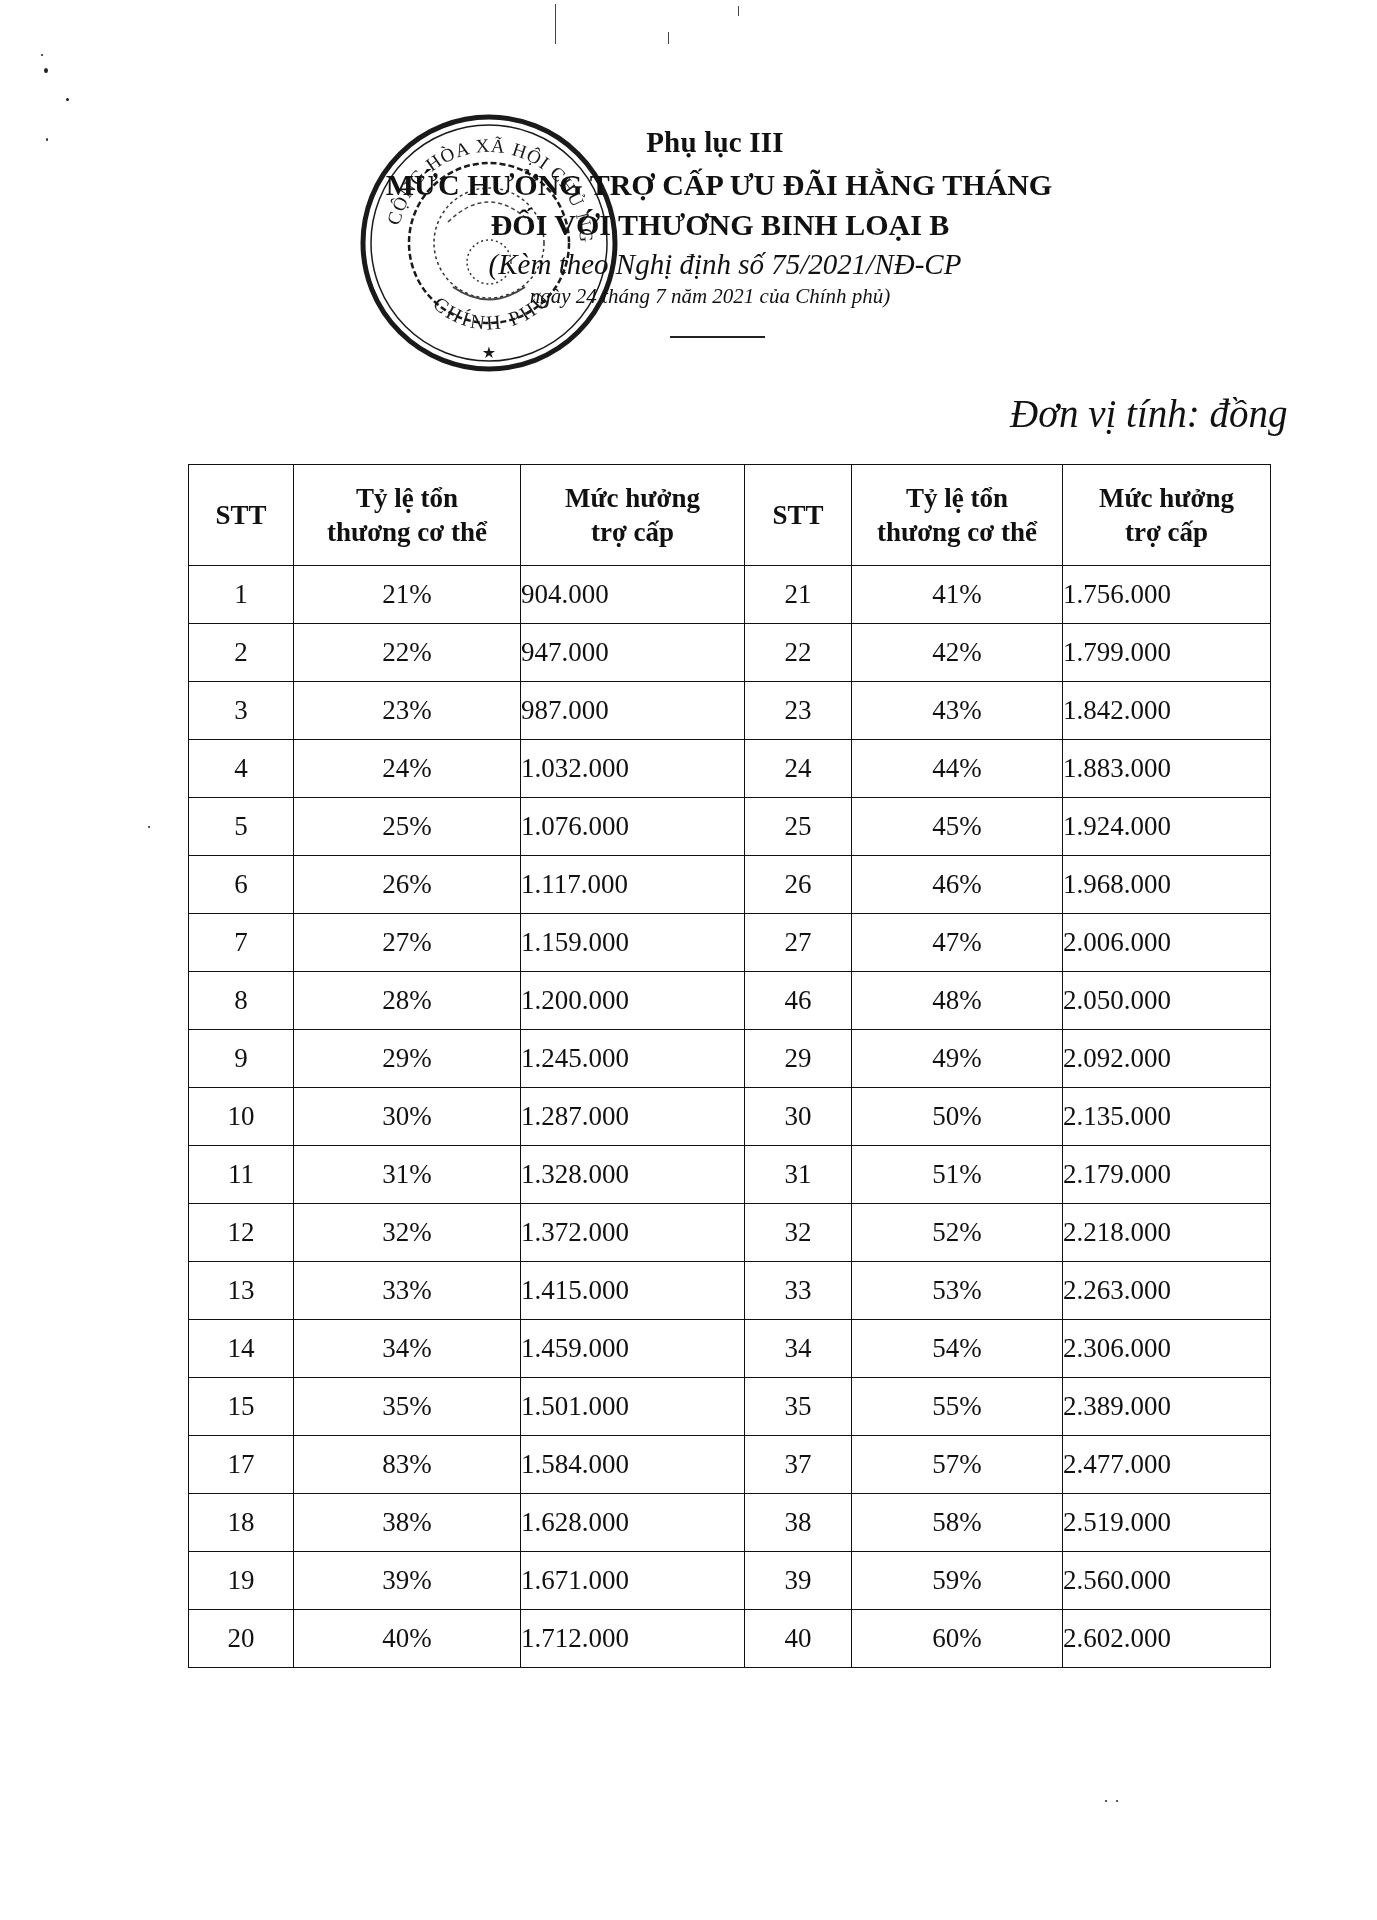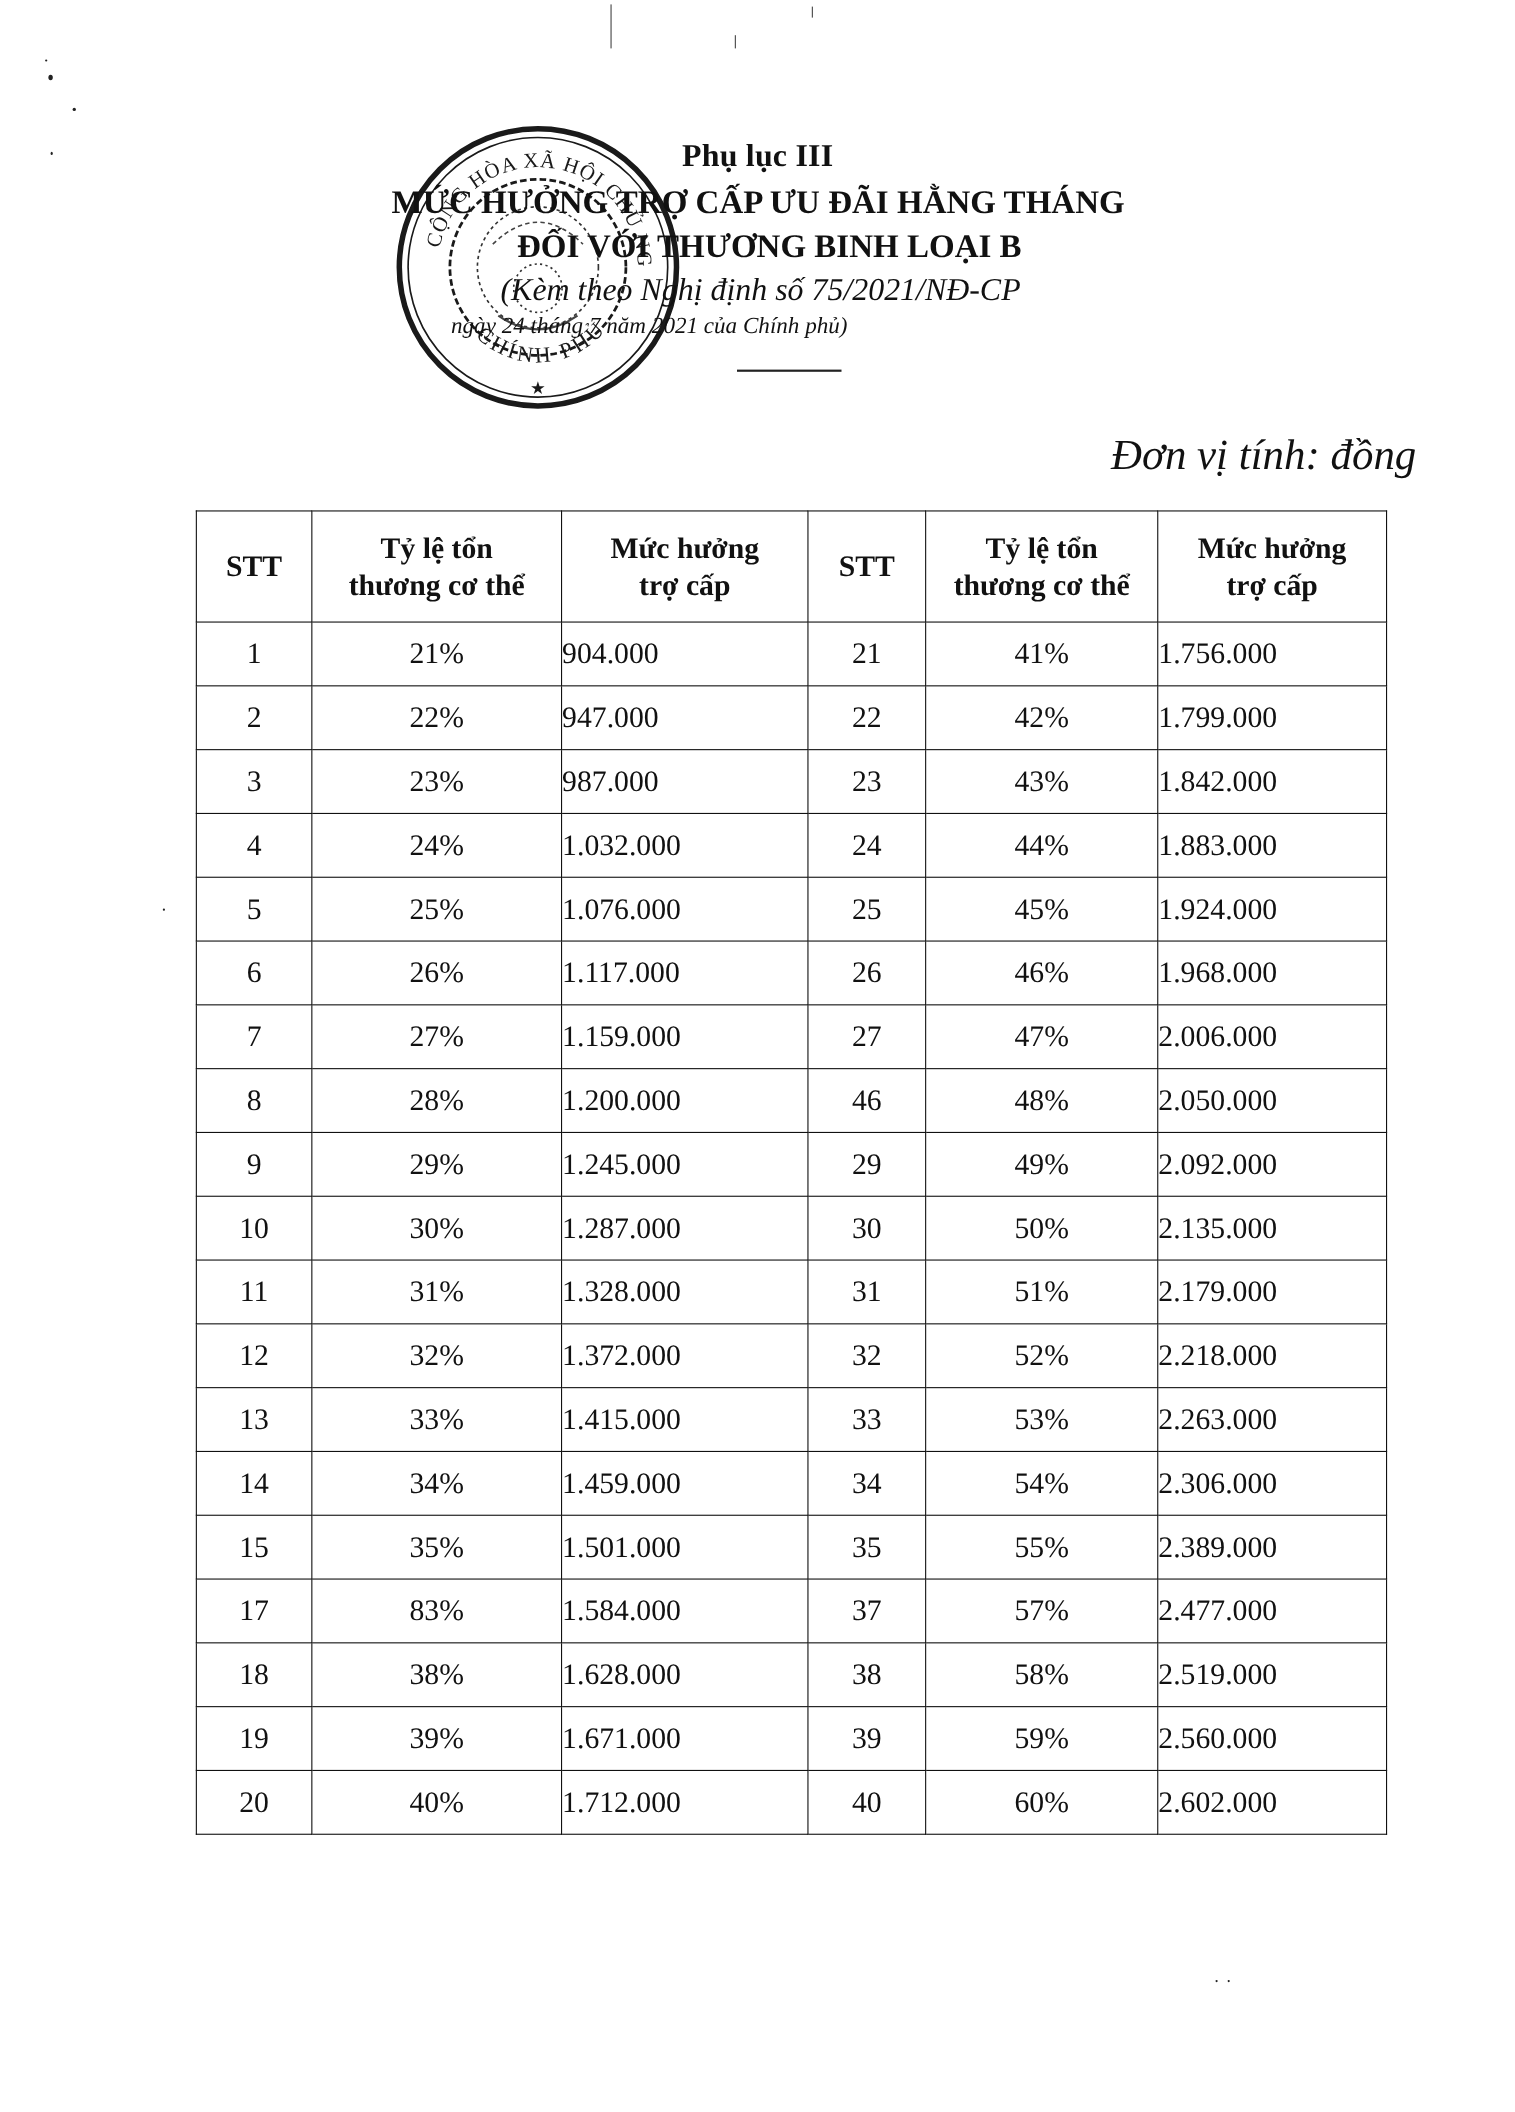--- a/index.html
+++ b/index.html
@@ -30,21 +30,21 @@
       position: absolute;
       left: 358px;
       top: 112px;
       width: 262px;
       height: 262px;
     }
     .heading {
       position: absolute;
       left: 0;
       width: 1377px;
-      text-align: left;
+      text-align: center;
     }
     .h-appendix {
       top: 126px;
       left: 620px;
       width: 190px;
       font-weight: bold;
       font-size: 29px;
       letter-spacing: 0.2px;
     }
     .h-title1 {
@@ -92,21 +92,21 @@
       left: 1010px;
       top: 391px;
       width: 240px;
       font-style: italic;
       font-size: 39px;
       text-align: left;
       white-space: nowrap;
     }
     table.grid {
       position: absolute;
-      left: 178px;
+      left: 188px;
       top: 464px;
       width: 1082px;
       border-collapse: collapse;
       table-layout: fixed;
       border-radius: 26px;
     }
     table.grid th, table.grid td {
       border: 1.6px solid #111;
       padding: 0;
       font-size: 27px;

